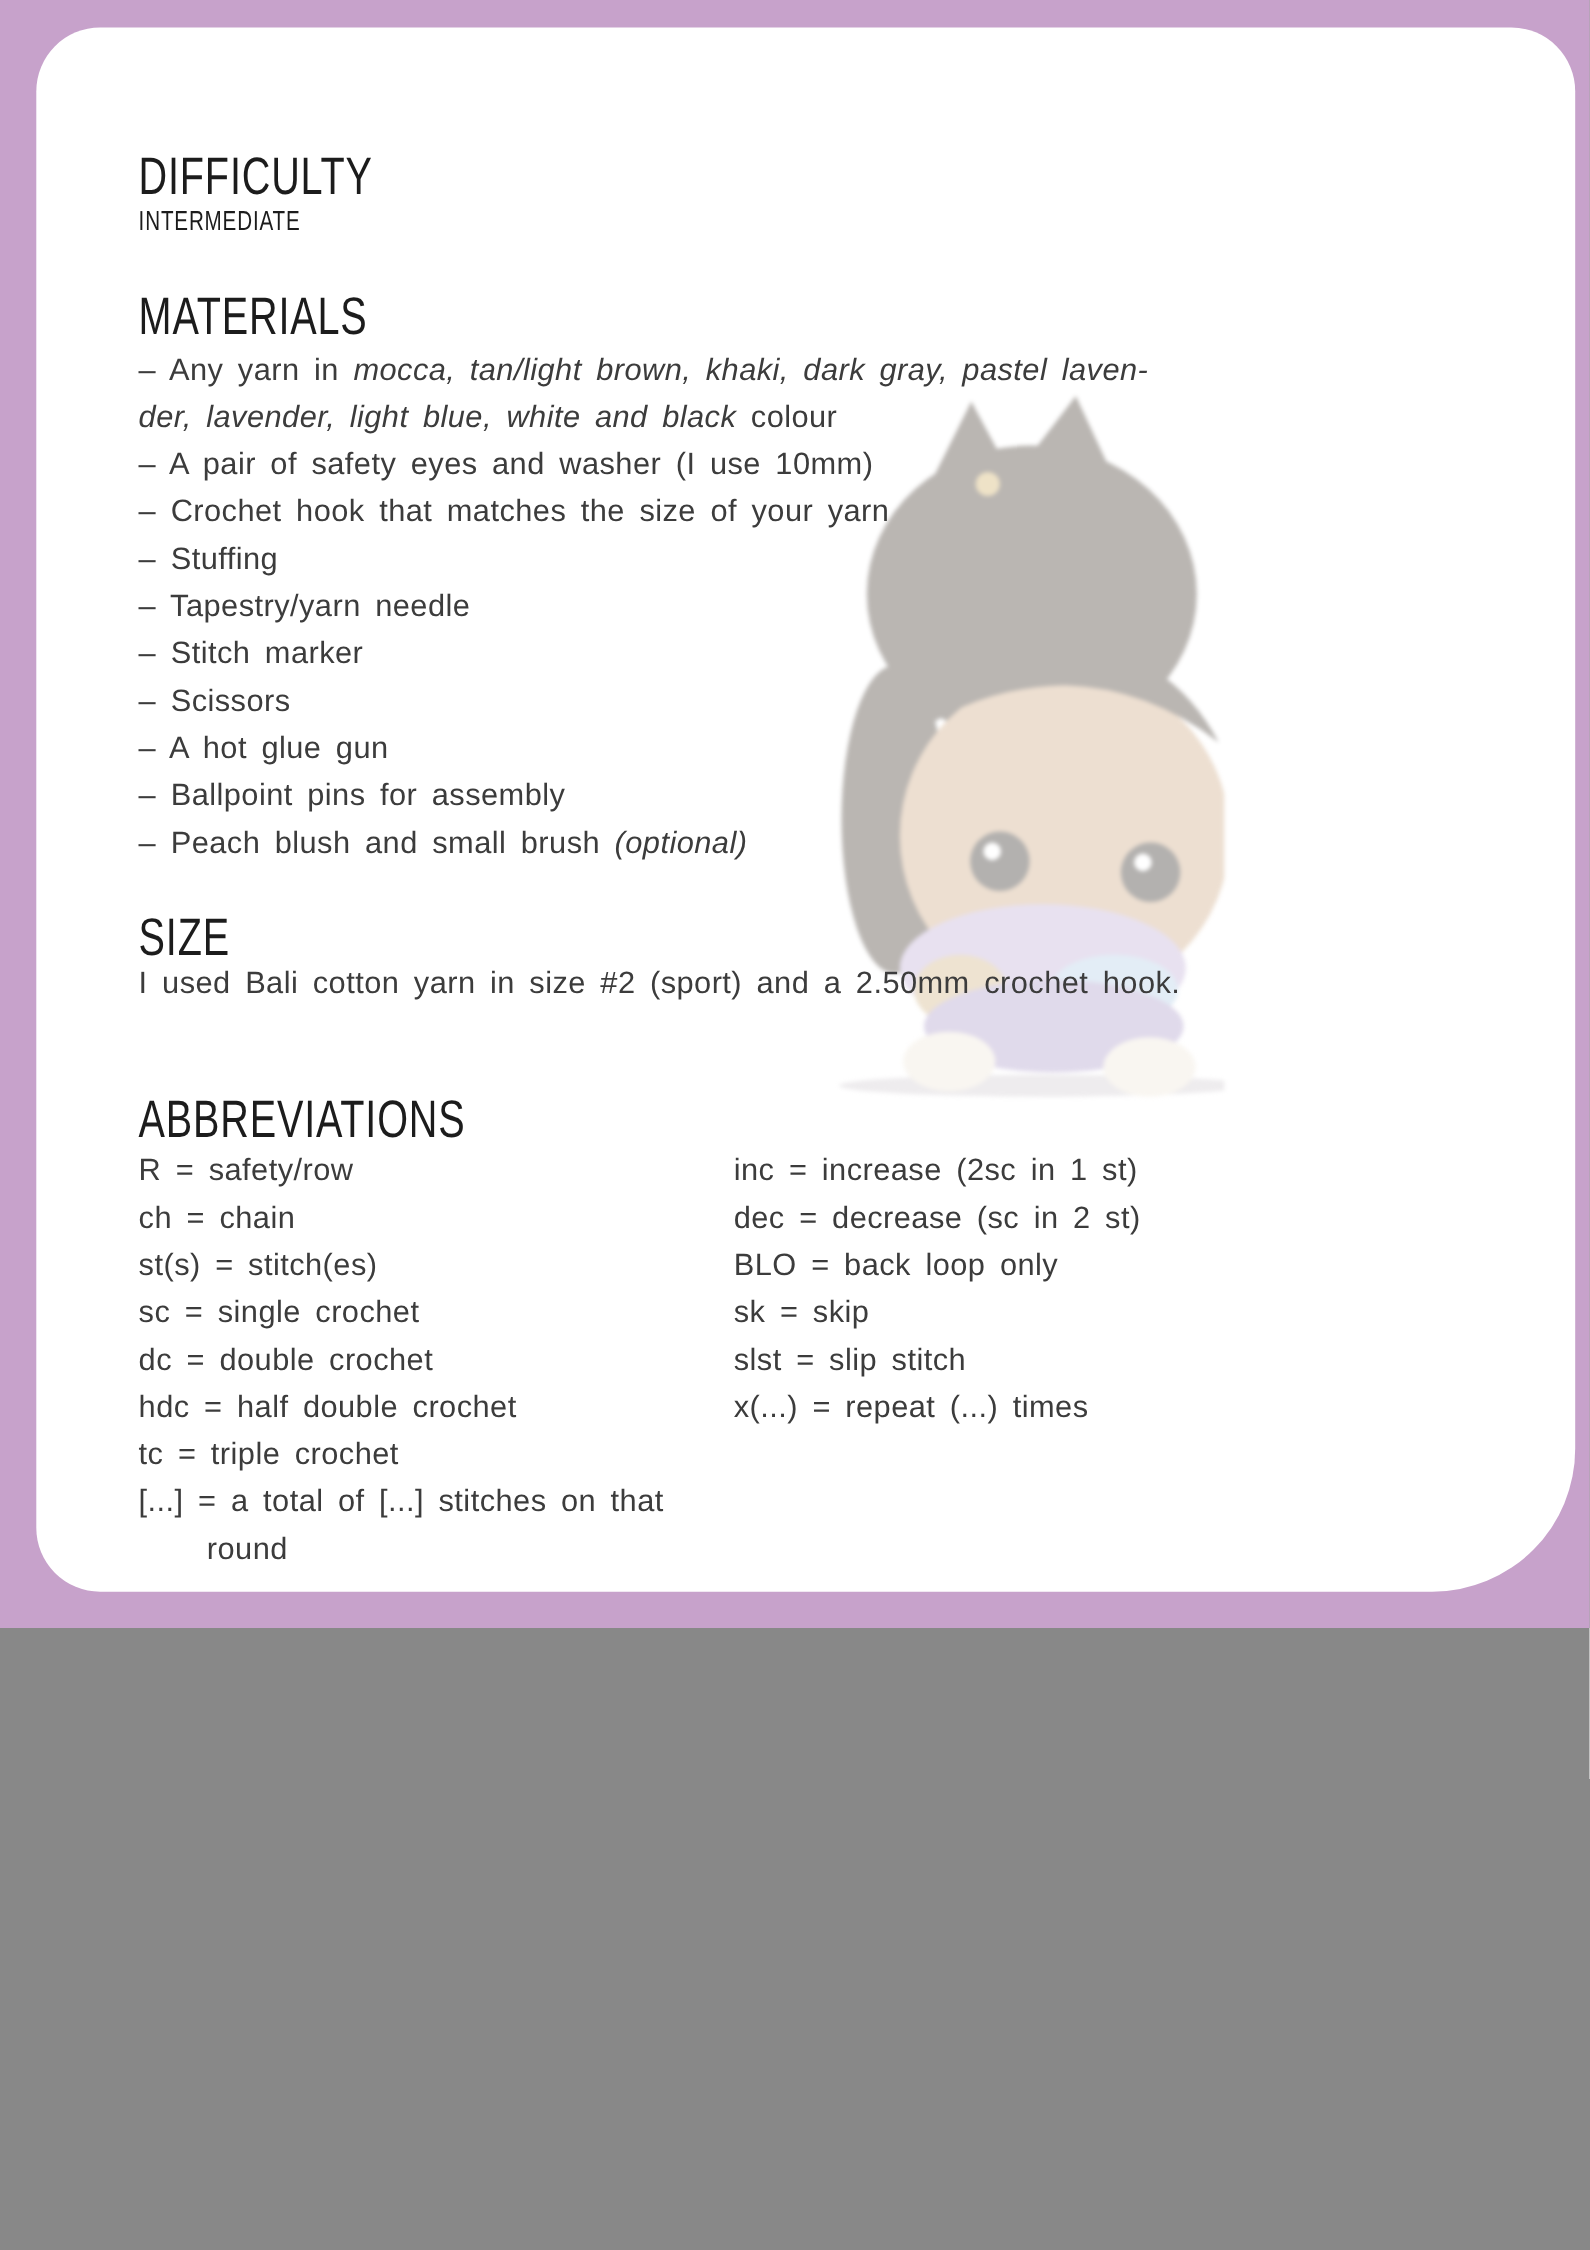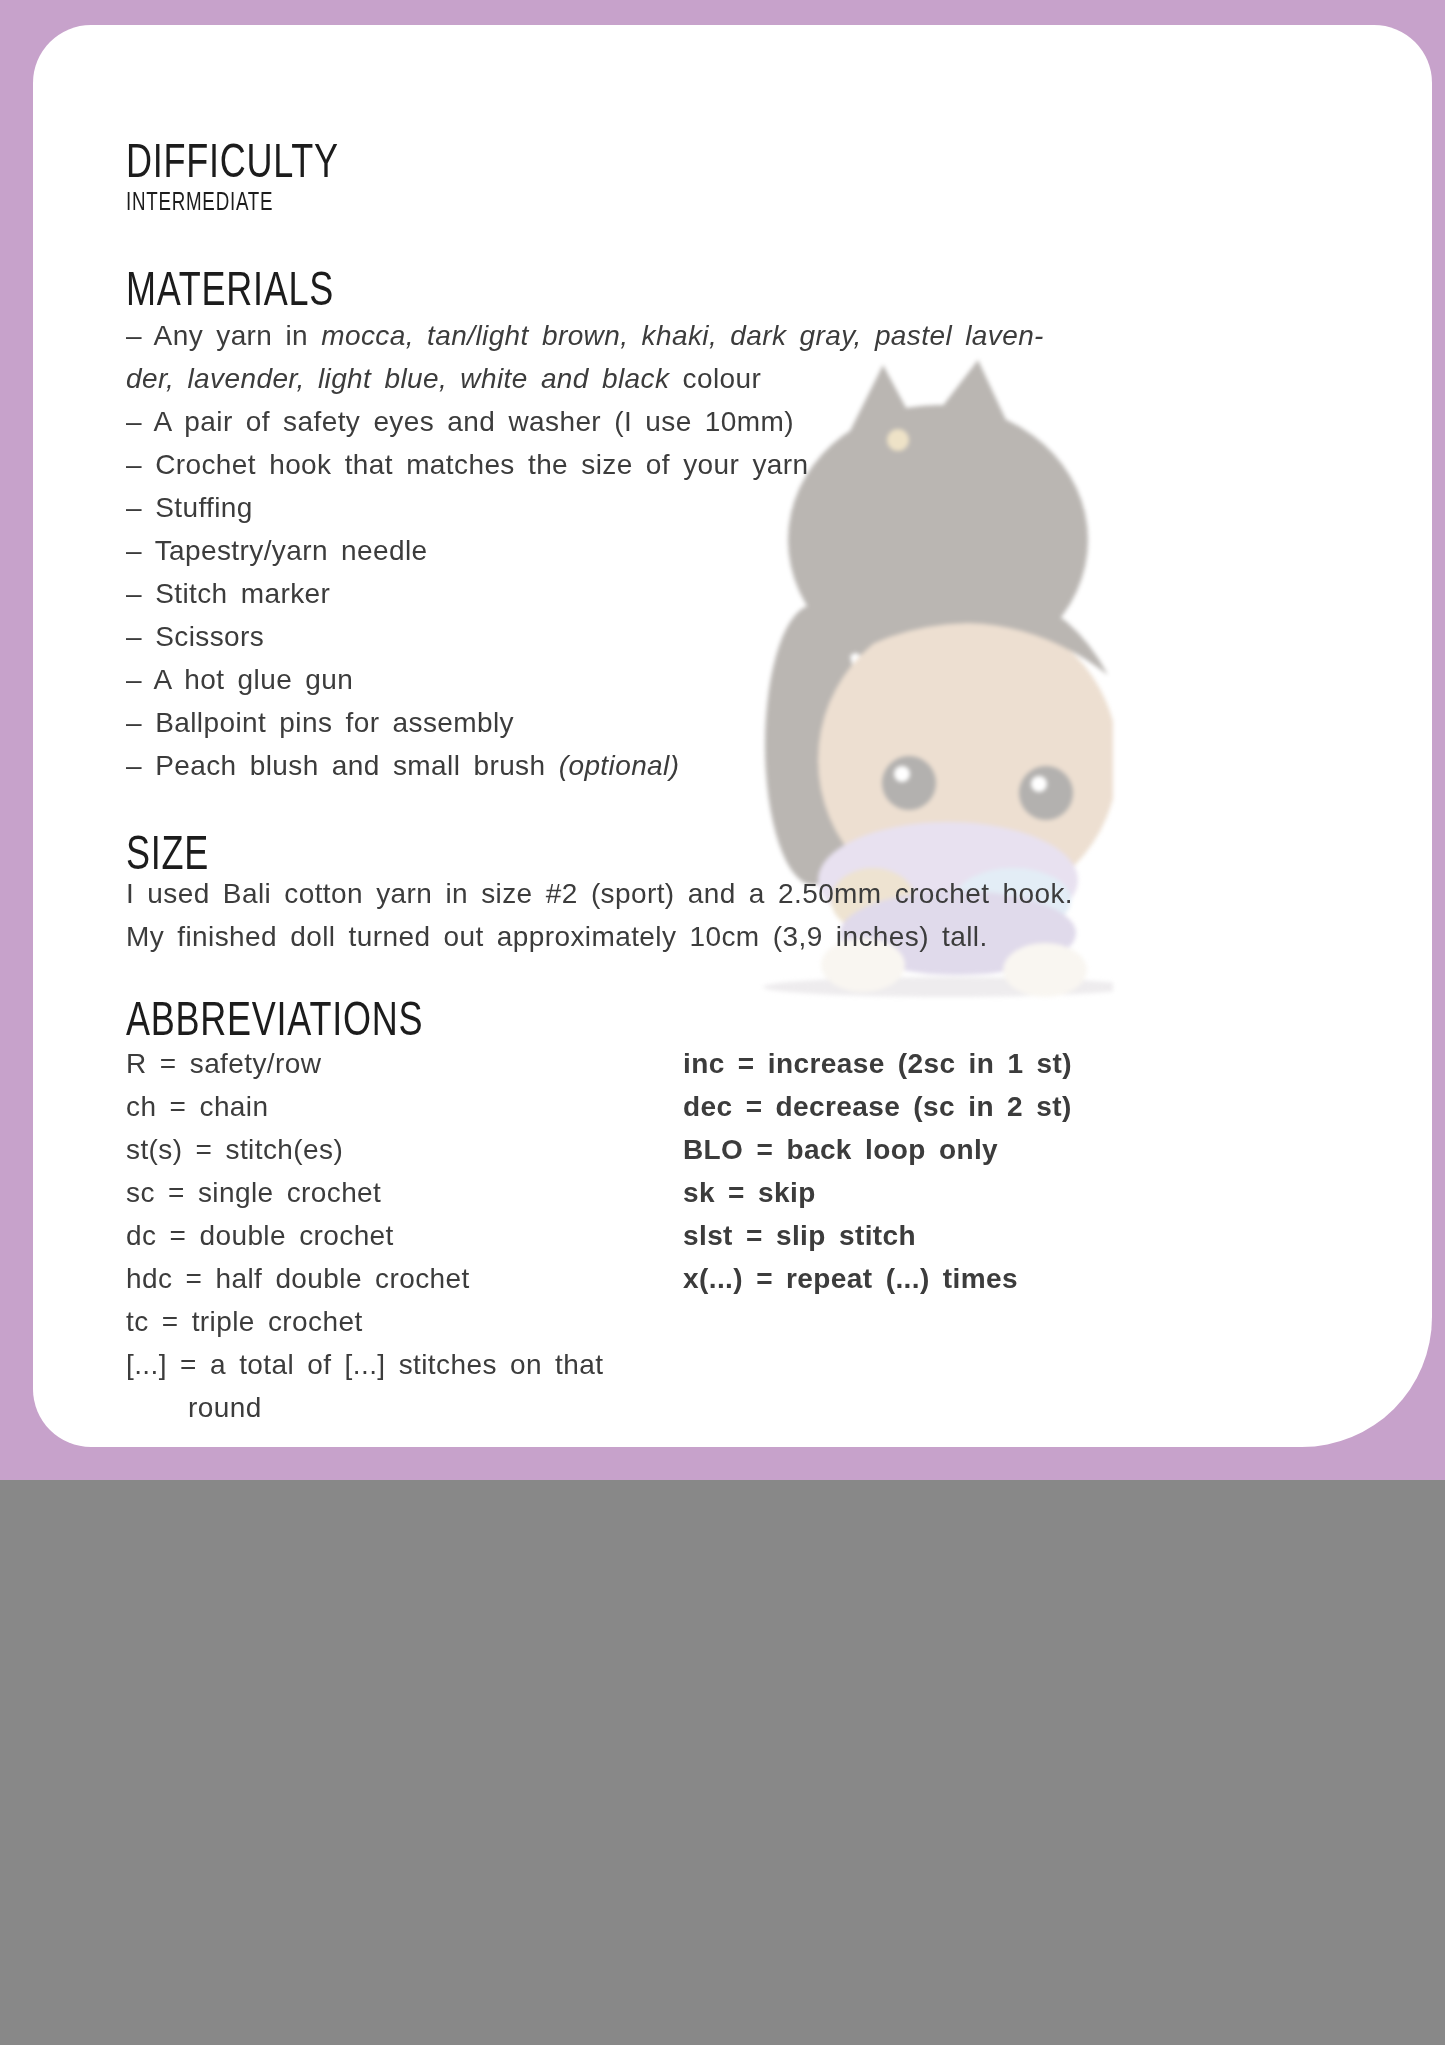--- a/index.html
+++ b/index.html
@@ -19,21 +19,21 @@
     position:absolute;left:93px;line-height:1;font-size:48px;color:var(--heading,#1c1c1c);
     white-space:nowrap;
   }
   .hx{display:inline-block;transform:scaleX(0.75);transform-origin:0 50%;letter-spacing:1px;}
   .sub{position:absolute;left:93px;line-height:1;font-size:25px;color:var(--heading,#1c1c1c);white-space:nowrap;}
   .line{
     position:absolute;left:93px;line-height:34px;font-size:28px;color:var(--body,#3c3c3c);
     white-space:nowrap;letter-spacing:0.4px;word-spacing:5px;
   }
   .line i{font-style:italic;}
-  .col-right{left:650px;font-weight:bold;}
+  .col-right{left:634px;}
   .wrap2{left:155px;}
   .copyright{
     position:absolute;left:86px;top:1968px;font-size:38px;letter-spacing:2px;word-spacing:4px;
     color:var(--muted,#b5b2b5);white-space:nowrap;
   }
   .logo-script{
     position:absolute;left:960px;top:1884px;width:340px;
     font-family:"DejaVu Serif",serif;font-style:italic;font-size:76px;line-height:1;
     letter-spacing:8px;color:var(--logo,#b78ec0);white-space:nowrap;
   }
@@ -85,21 +85,20 @@
     <div class="line" style="top:466px">– Stuffing</div>
     <div class="line" style="top:509px">– Tapestry/yarn needle</div>
     <div class="line" style="top:552px">– Stitch marker</div>
     <div class="line" style="top:595px">– Scissors</div>
     <div class="line" style="top:638px">– A hot glue gun</div>
     <div class="line" style="top:681px">– Ballpoint pins for assembly</div>
     <div class="line" style="top:724px"><span>– Peach blush and small brush </span><i>(optional)</i></div>
 
     <div class="h1" style="top:804px"><span class="hx">SIZE</span></div>
     <div class="line" style="top:852px">I used Bali cotton yarn in size #2 (sport) and a 2.50mm crochet hook.</div>
-    <div class="line" style="top:895px">My finished doll turned out approximately 10cm (3,9 inches) tall.</div>
 
     <div class="h1" style="top:970px"><span class="hx">ABBREVIATIONS</span></div>
 
     <div class="line" style="top:1022px">R = safety/row</div>
     <div class="line" style="top:1065px">ch = chain</div>
     <div class="line" style="top:1108px">st(s) = stitch(es)</div>
     <div class="line" style="top:1151px">sc = single crochet</div>
     <div class="line" style="top:1194px">dc = double crochet</div>
     <div class="line" style="top:1237px">hdc = half double crochet</div>
     <div class="line" style="top:1280px">tc = triple crochet</div>

